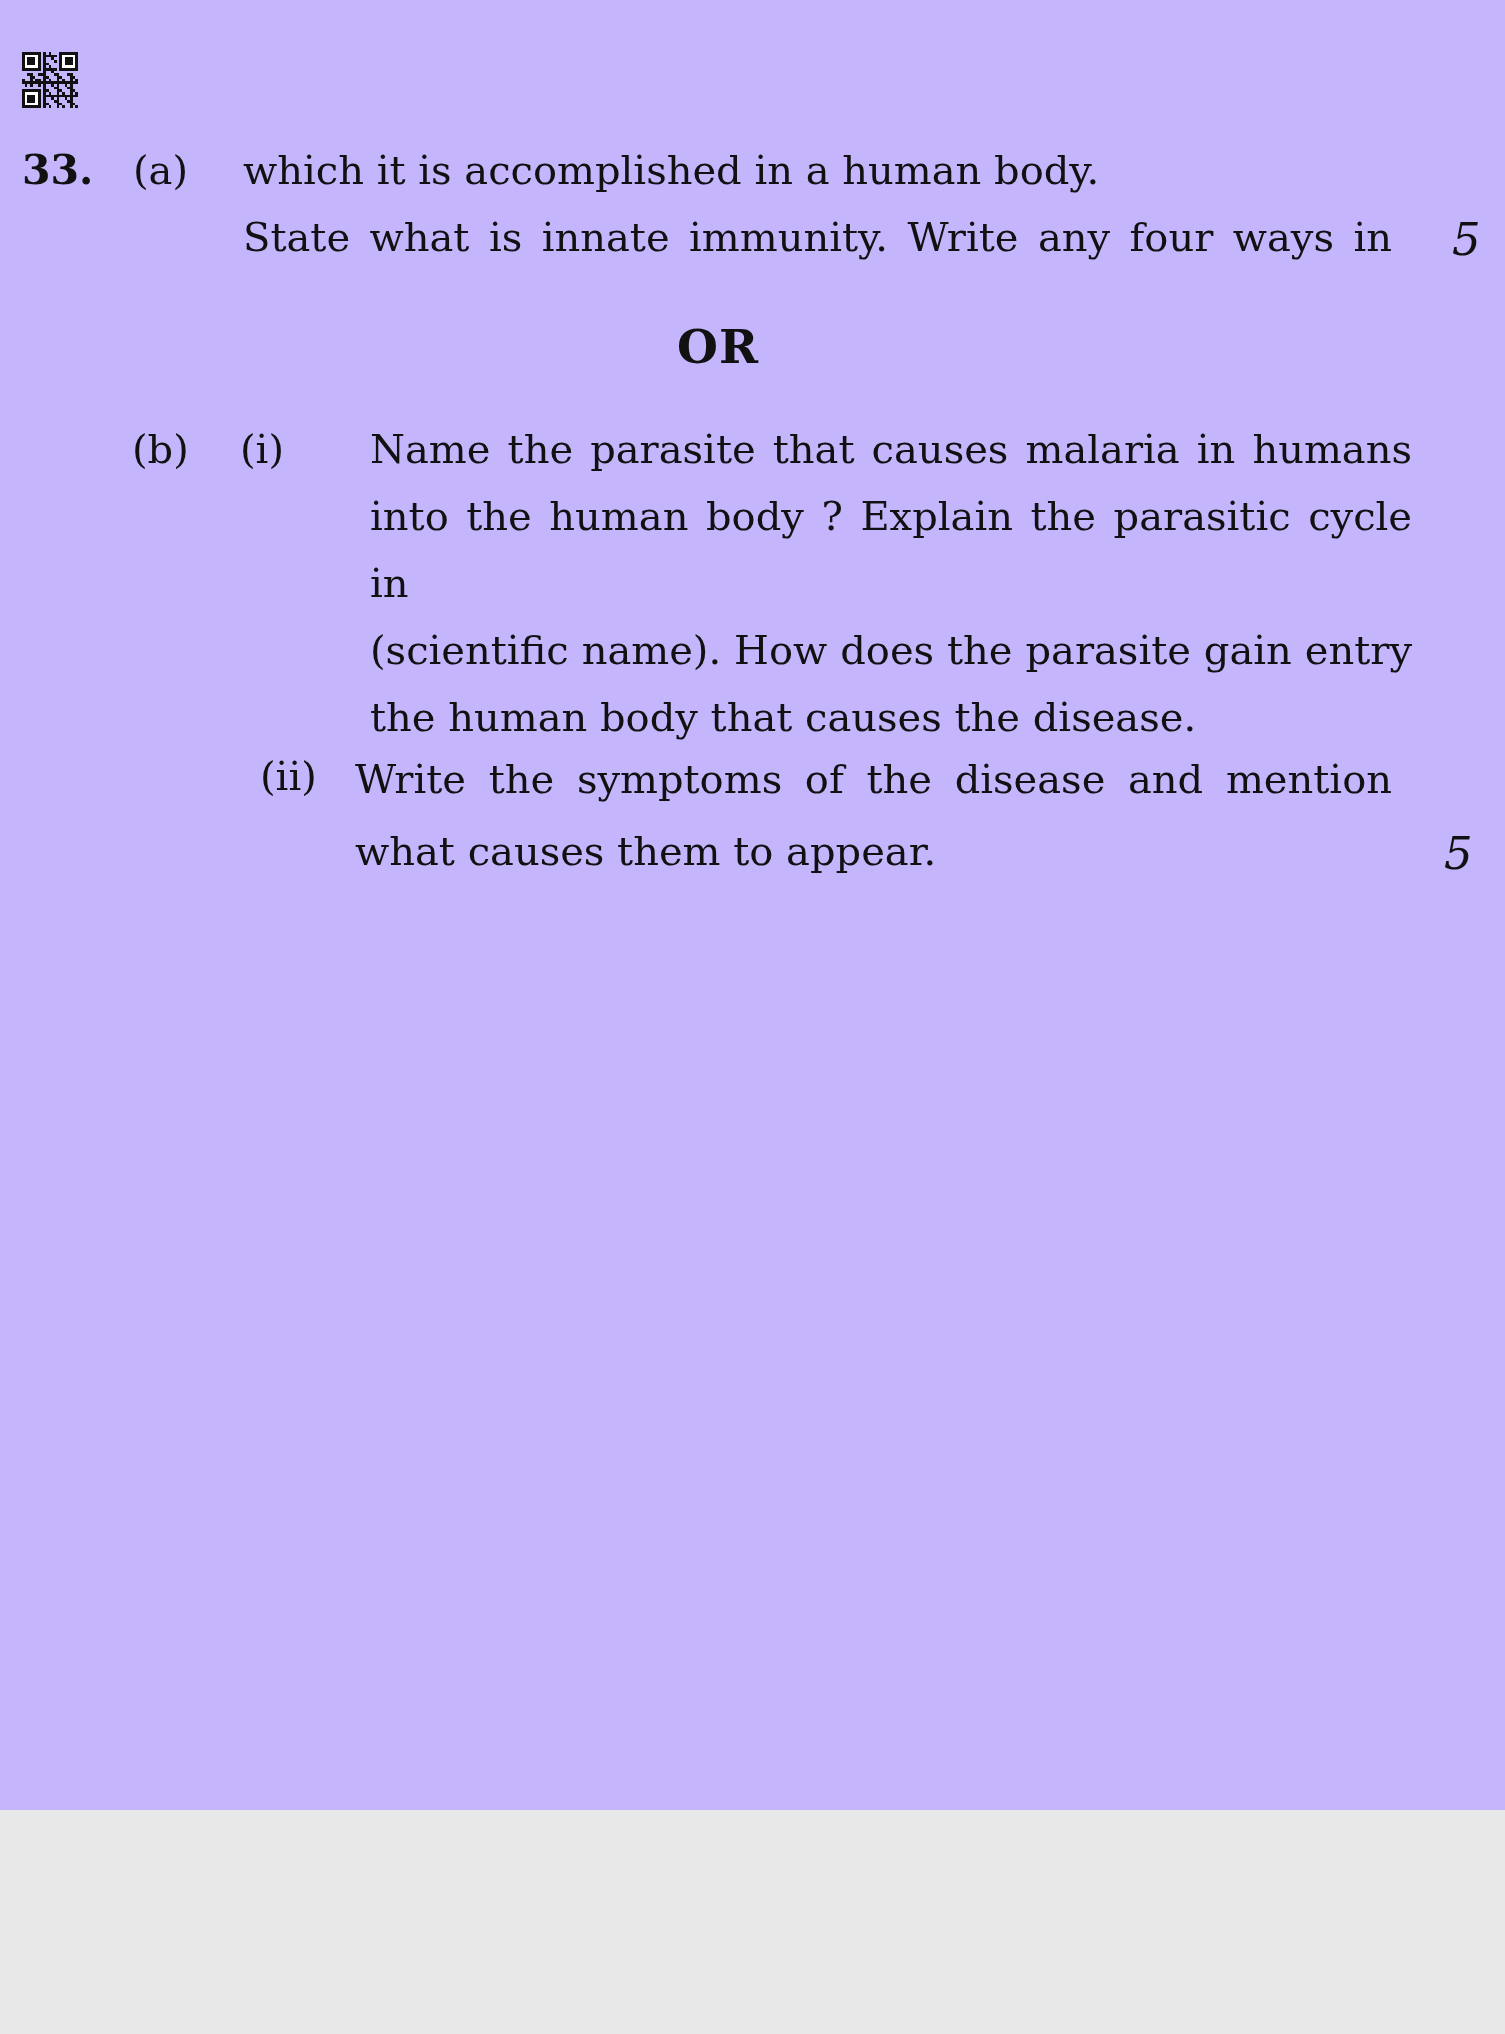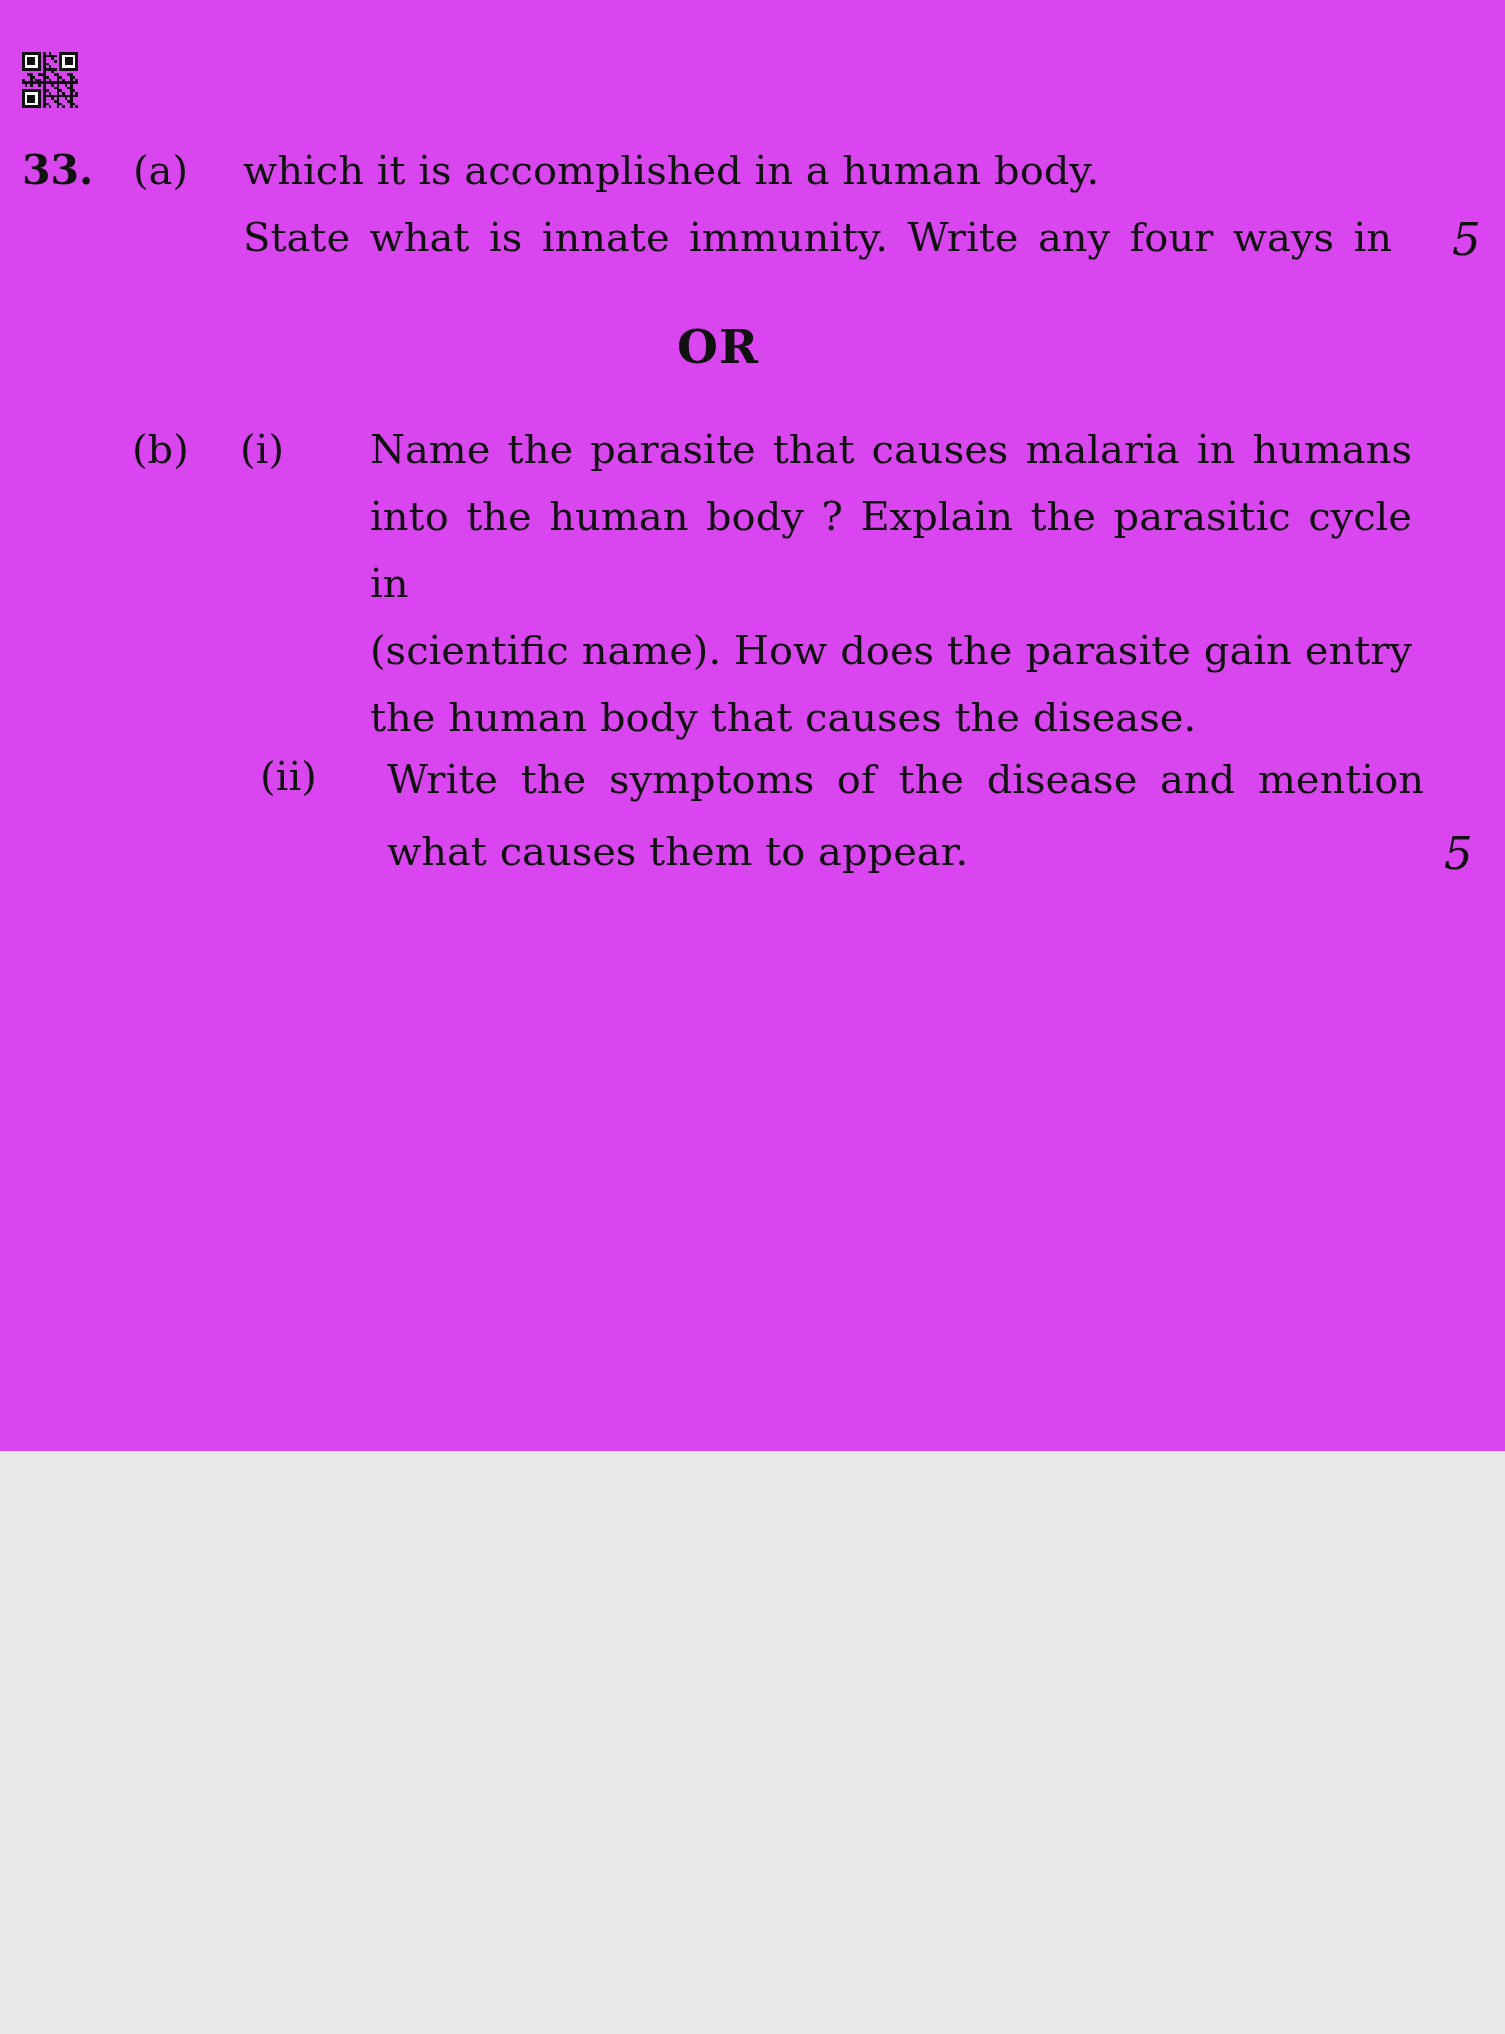--- a/index.html
+++ b/index.html
@@ -1,21 +1,21 @@
 <!DOCTYPE html>
 <html><head>
 <meta charset="utf-8">
 <style>
   html, body { margin: 0; padding: 0; background: #e8e8e8; }
   .page {
     position: relative;
     width: 1505px;
-    height: 1451px;
+    height: 1810px;
     margin: 0 auto;
-    background: #d946ef;
+    background: #c4b5fd;
     overflow: hidden;
     font-family: "DejaVu Serif", serif;
     color: #111111;
   }
   .abs { position: absolute; }
 
   
   .qr { left: 22px; top: 52px; width: 56px; height: 56px; }
   .qr svg { display: block; width: 56px; height: 56px; shape-rendering: crispEdges; }
 
@@ -25,21 +25,21 @@
   .lbl-a   { left: 133px; top: 137px; }
   .body-a  { left: 243px; top: 137px; width: 1149px; font-size: 40px; line-height: 67px; }
 
   .or-sep  { left: 670px; top: 322px; font-weight: bold; font-size: 47px; line-height: 50px; letter-spacing: 1px; margin-left: 7px; }
 
   .lbl-b   { left: 132px; top: 416px; }
   .lbl-i   { left: 240px; top: 416px; }
   .body-i  { left: 370px; top: 416px; width: 1042px; font-size: 40px; line-height: 67px; }
 
   .lbl-ii  { left: 240px; top: 743px; margin-left: 20px; }
-  .body-ii { left: 355px; top: 743px; width: 1037px; font-size: 40px; line-height: 72px; margin-left: 32px; }
+  .body-ii { left: 355px; top: 743px; width: 1037px; font-size: 40px; line-height: 72px; }
 
   .line      { text-align: left; }
   .line.just { text-align: justify; text-align-last: justify; -moz-text-align-last: justify; }
 
   .marks { font-style: italic; font-size: 45px; line-height: 45px; }
   .marks-a  { left: 1452px; top: 217px; }
   .marks-ii { left: 1444px; top: 831px; }
 
   
   .footer-code {

